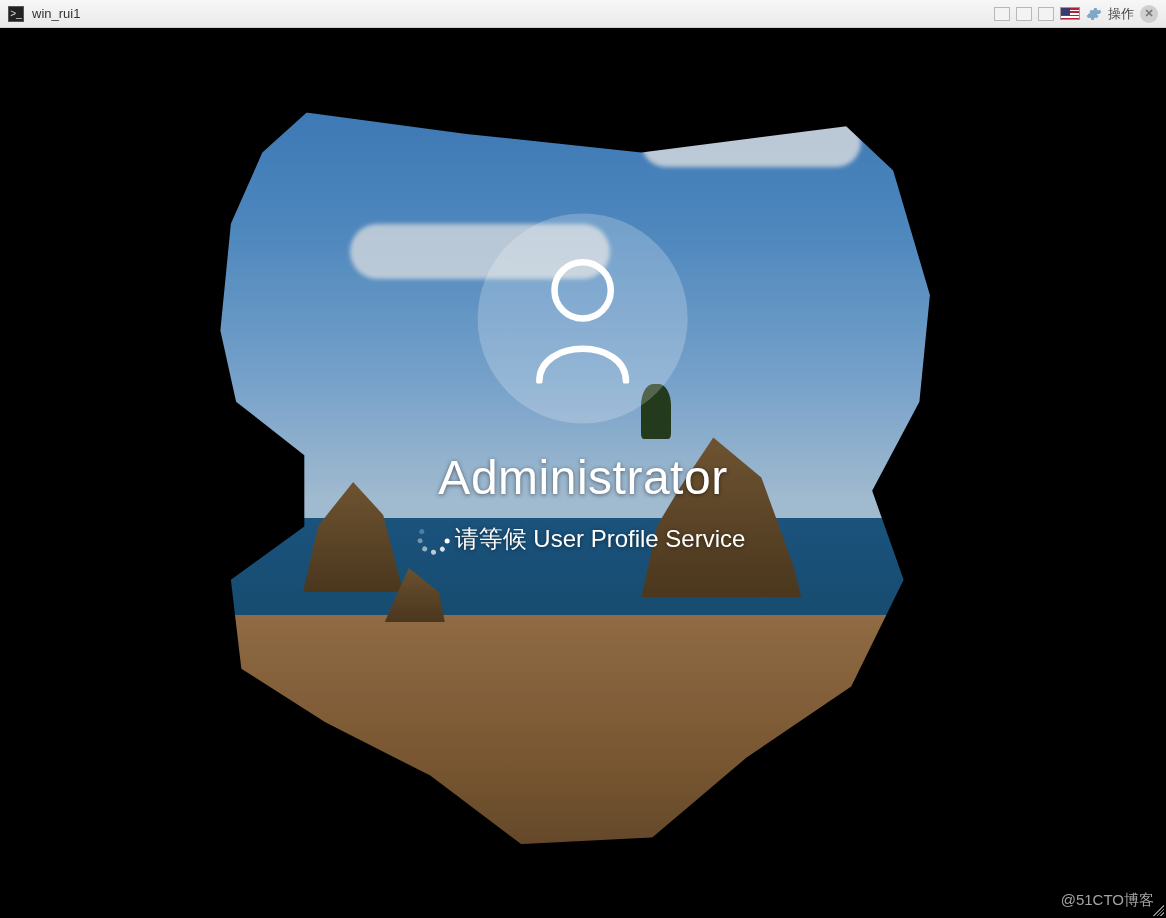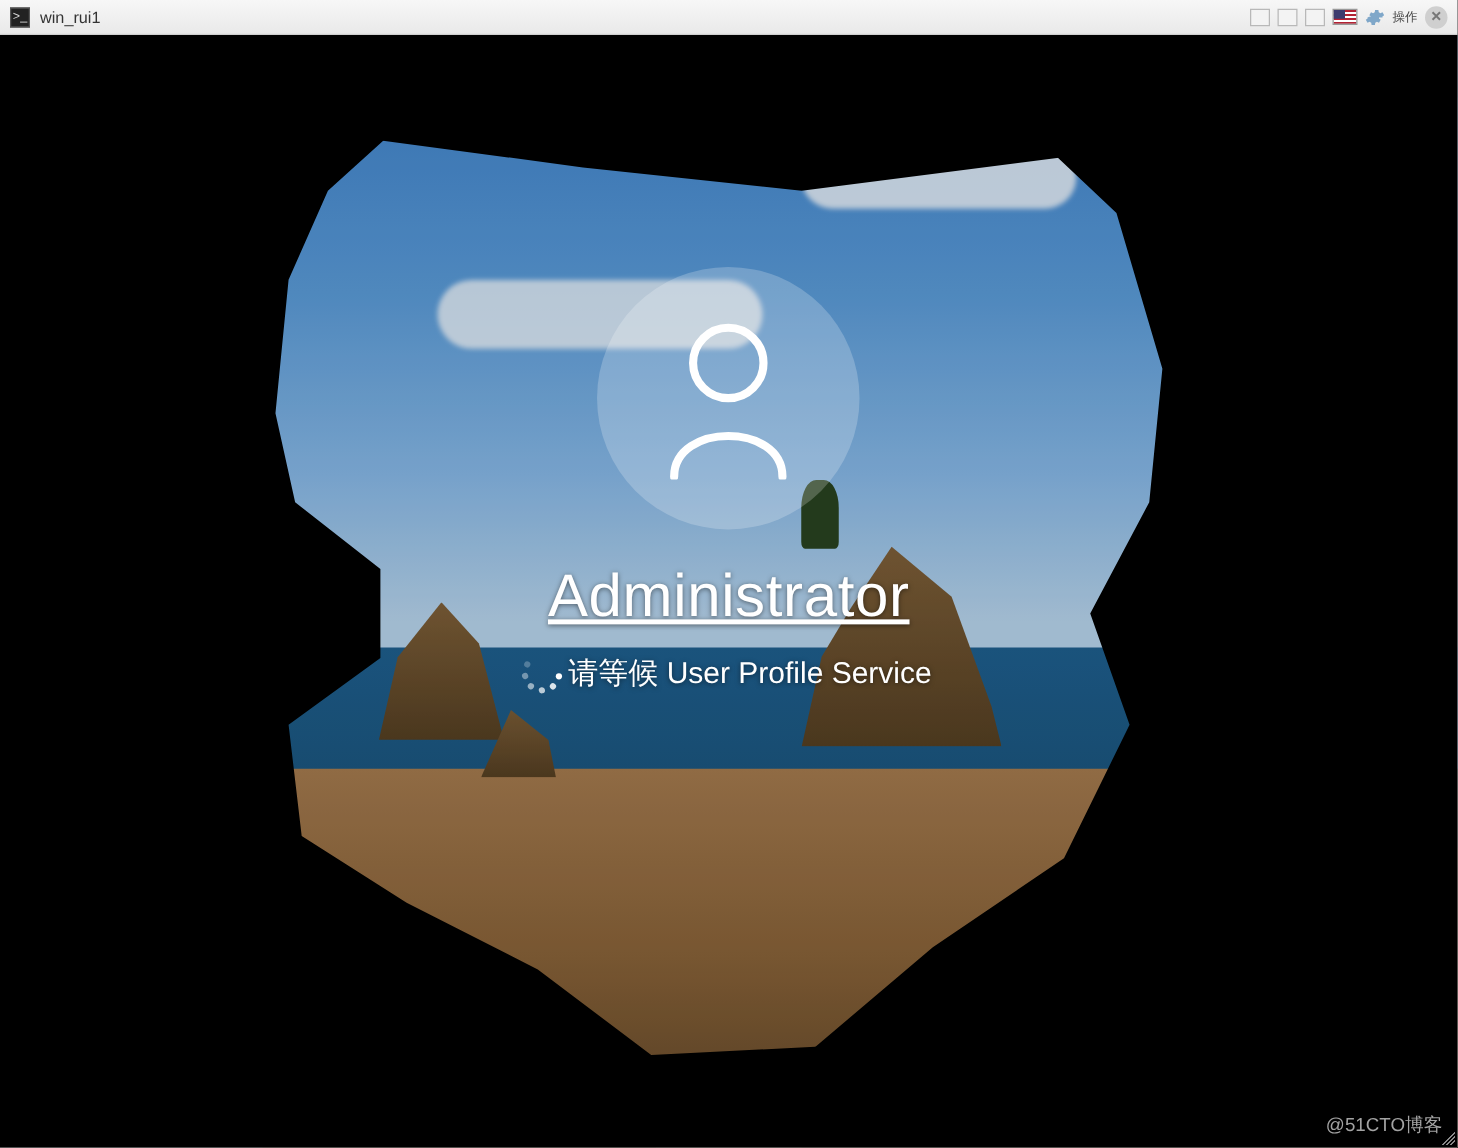--- a/index.html
+++ b/index.html
@@ -51,21 +51,21 @@
       width:9px; height:7px;
       background:#3c3b6e;
     }
     .gear-svg { width:16px; height:16px; }
     .close-btn {
       width:18px; height:18px; border-radius:50%;
       background:#cfcfcf; color:#777;
       display:flex; align-items:center; justify-content:center;
       font-size:11px; font-weight:bold;
     }
-    .action-label { font-size:10px; color:#444; }
+    .action-label { font-size:13px; color:#444; }
 
     .viewport {
       position: relative;
       width: 100%;
       height: 890px;
       background: #000;
       overflow:hidden;
     }
 
     .bg {
@@ -148,21 +148,20 @@
       background: rgba(255,255,255,0.22);
       display:flex; align-items:center; justify-content:center;
       margin-bottom: 26px;
     }
     .avatar svg { width:110px; height:130px; }
     .username {
       font-size:48px;
       font-weight:300;
       letter-spacing:.5px;
       margin-bottom:18px;
-      text-decoration:underline;
     }
     .status-row {
       display:flex; align-items:center; gap:8px;
       font-size:24px;
       font-weight:400;
     }
     .spinner {
       width:26px; height:26px; position:relative;
     }
     .spinner .dot {

